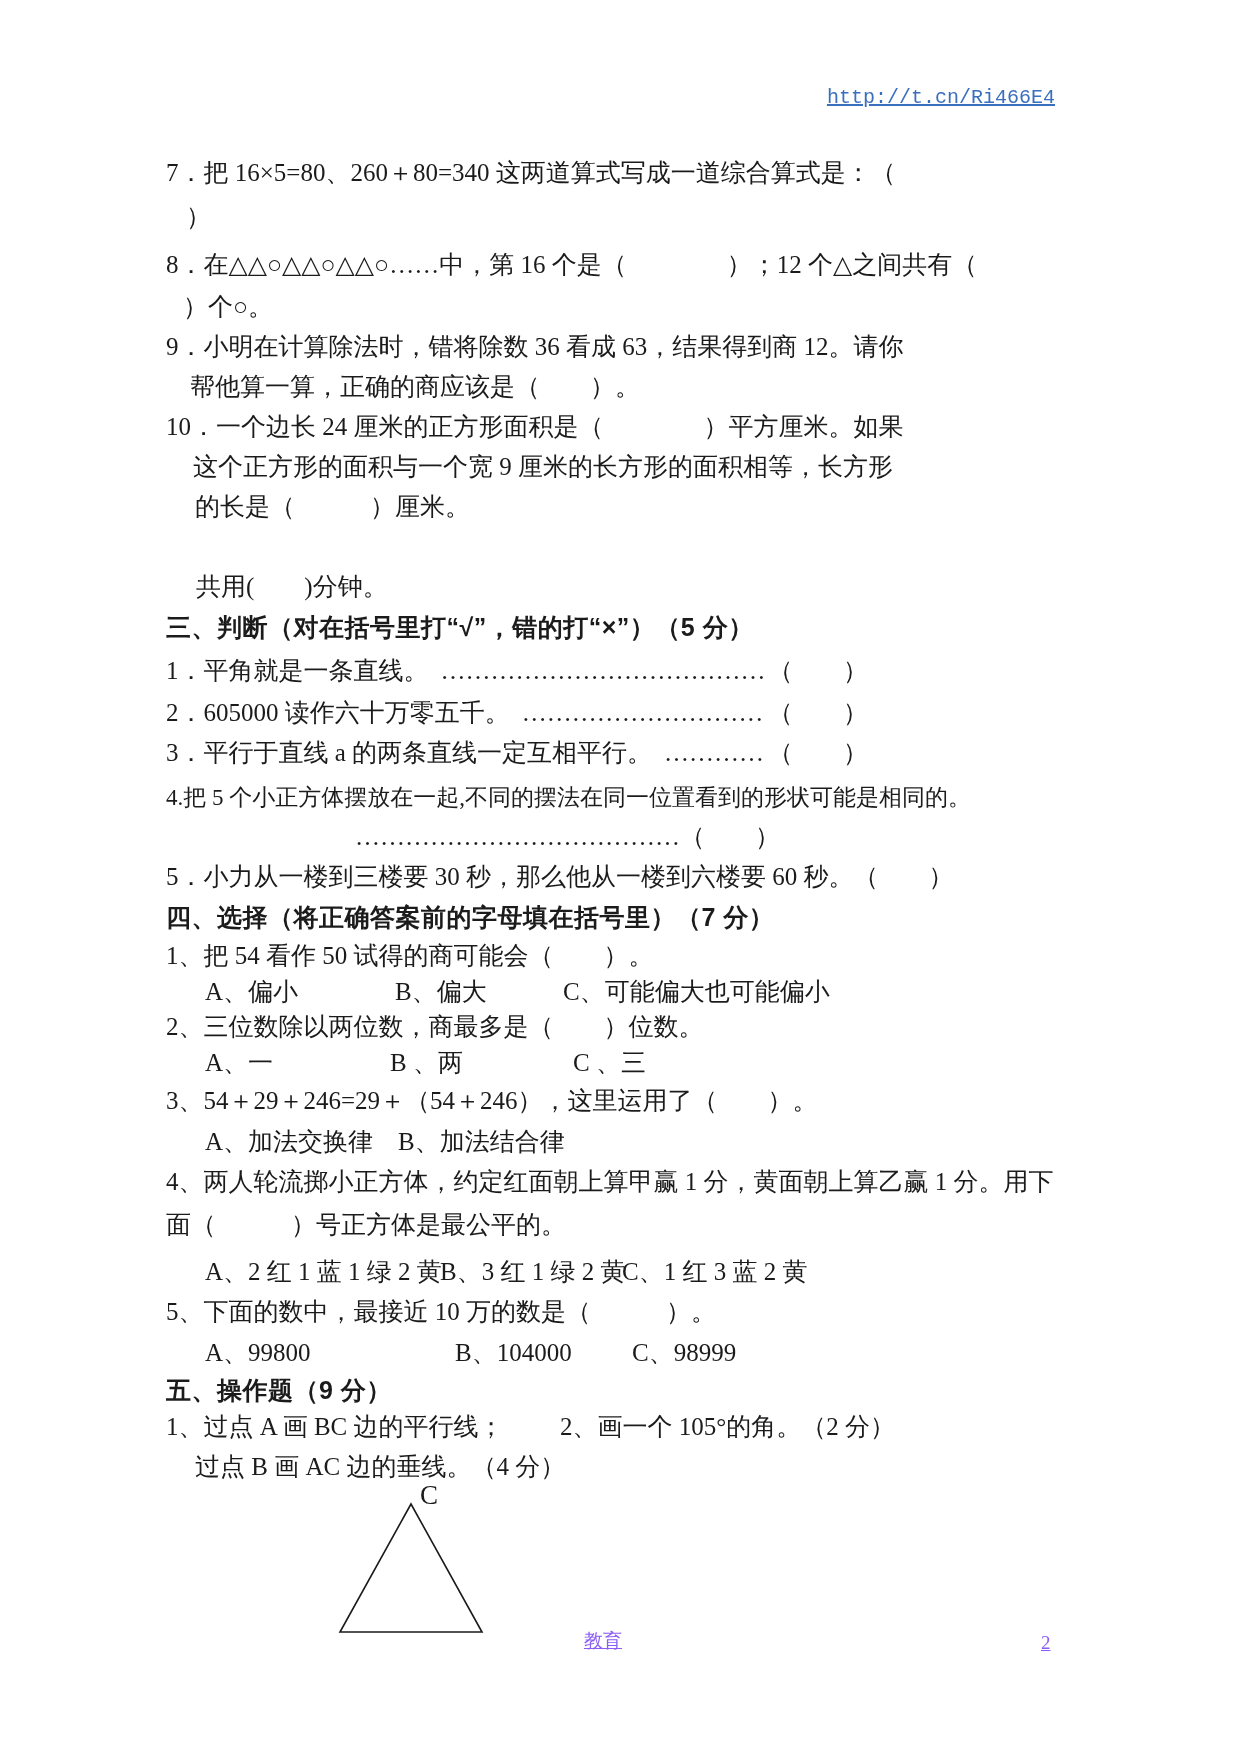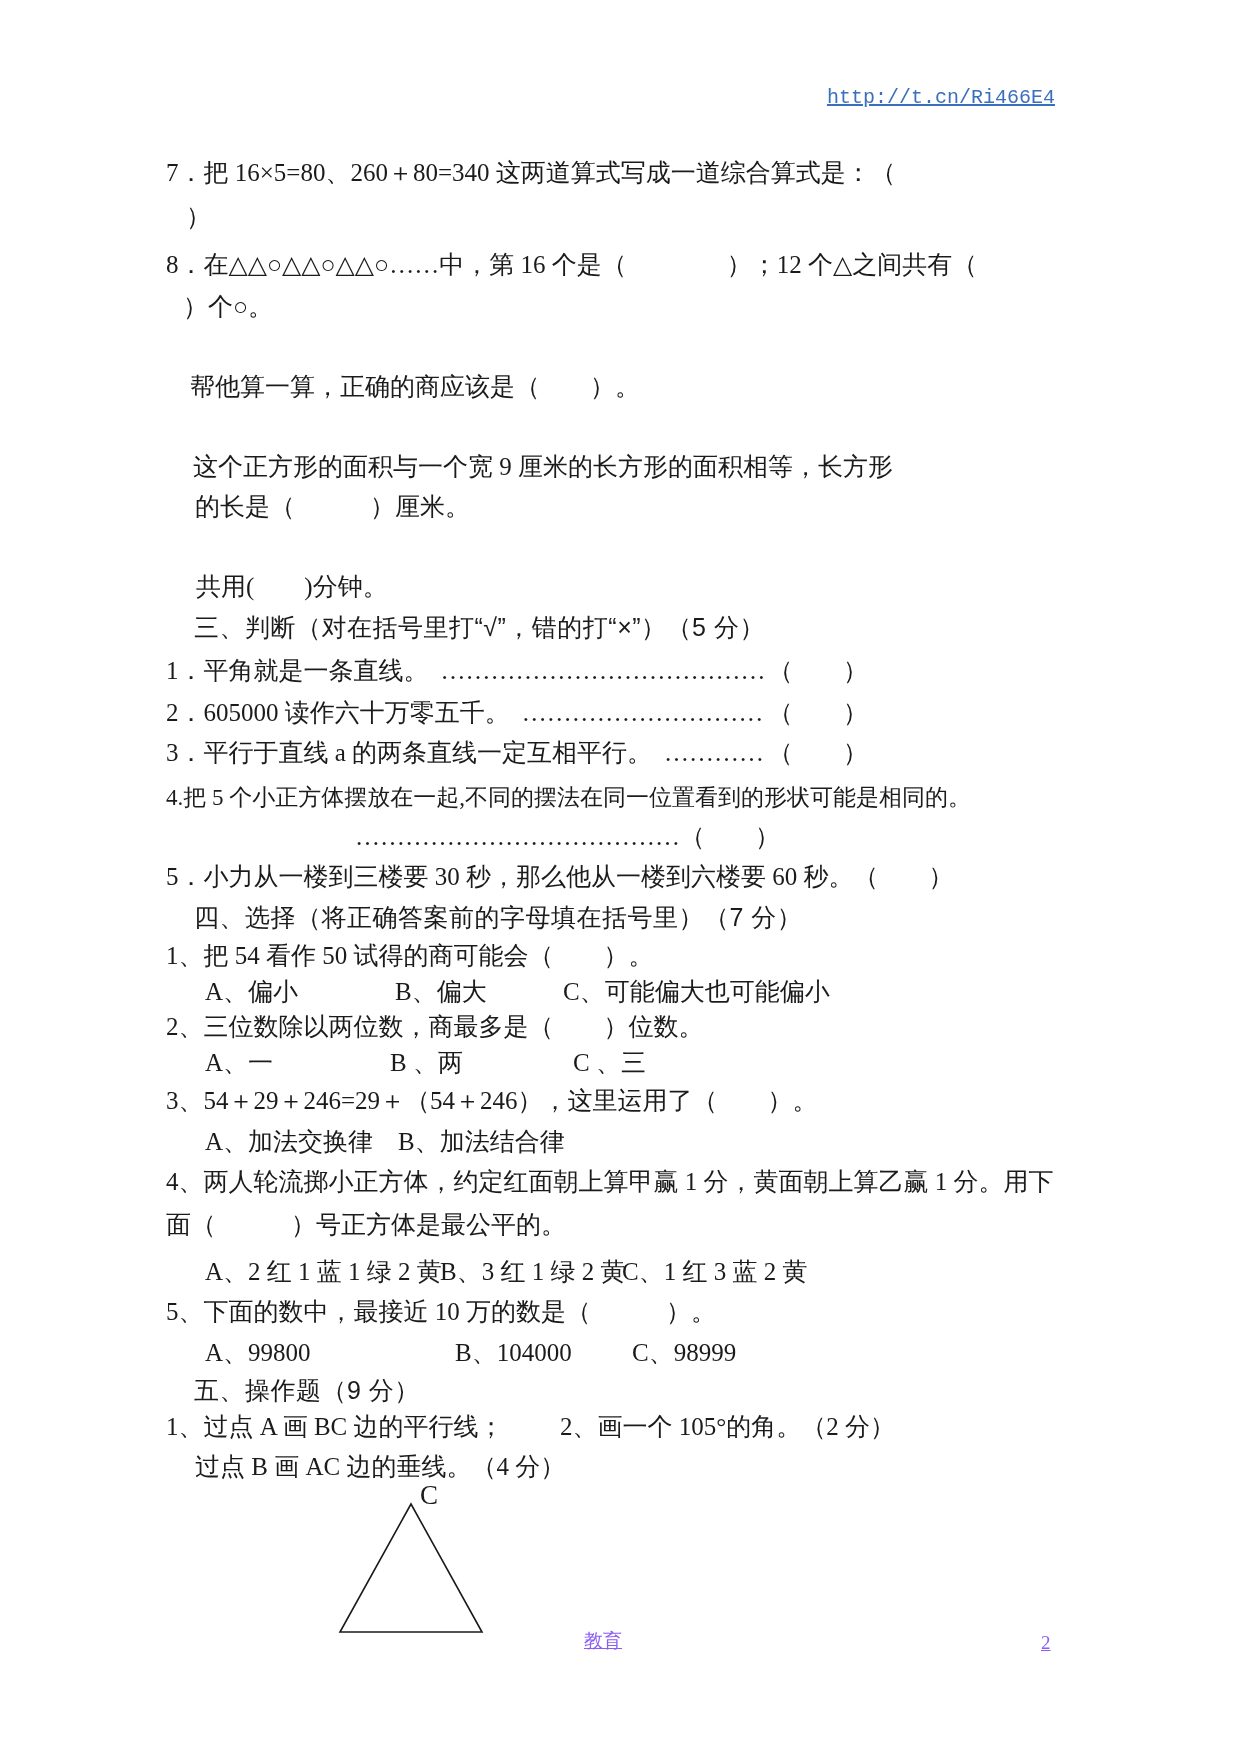--- a/index.html
+++ b/index.html
@@ -12,25 +12,24 @@
     font-family:"Liberation Serif","DejaVu Serif",serif;
     color:#1b1b1b;
   }
   .line{
     position:absolute;
     white-space:pre;
     font-size:25px;
     line-height:1.2;
   }
   .bold{
-    font-weight:400;
+    font-weight:700;
     font-family:"Liberation Sans","DejaVu Sans",sans-serif;
     font-size:25px;
     letter-spacing:0.5px;
-    margin-left:28px;
   }
   .tight{font-size:23px;}
   .jline{display:flex;width:702px;align-items:baseline;}
   .jl-text{white-space:pre;flex:0 0 auto;}
   .jl-dots{flex:1 1 auto;overflow:hidden;white-space:nowrap;margin-left:12px;margin-right:4px;}
   .jl-paren{white-space:pre;flex:0 0 auto;}
   .opts{display:flex;}
   .opts span{white-space:pre;display:inline-block;}
   .url-link{
     position:absolute;
@@ -62,21 +61,23 @@
 <body>
 
 <div class="page">
 
   <a class="url-link" style="top:86px;right:186px">http://t.cn/Ri466E4</a>
 
   <div class="line" style="top:158px;left:166px">7．把 16×5=80、260＋80=340 这两道算式写成一道综合算式是：（</div>
   <div class="line" style="top:202px;left:186px">）</div>
   <div class="line" style="top:250px;left:166px">8．在△△○△△○△△○……中，第 16 个是（　　　　）；12 个△之间共有（</div>
   <div class="line" style="top:292px;left:183px">）个○。</div>
+  <div class="line" style="top:332px;left:166px">9．小明在计算除法时，错将除数 36 看成 63，结果得到商 12。请你</div>
   <div class="line" style="top:372px;left:190px">帮他算一算，正确的商应该是（　　）。</div>
+  <div class="line" style="top:412px;left:166px">10．一个边长 24 厘米的正方形面积是（　　　　）平方厘米。如果</div>
   <div class="line" style="top:452px;left:193px">这个正方形的面积与一个宽 9 厘米的长方形的面积相等，长方形</div>
   <div class="line" style="top:492px;left:195px">的长是（　　　）厘米。</div>
   <div class="line" style="top:572px;left:196px">共用(　　)分钟。</div>
 
   <div class="line bold" style="top:612px;left:166px">三、判断（对在括号里打“√”，错的打“×”）（5 分）</div>
 
   <div class="line jline" style="top:656px;left:166px">
     <span class="jl-text">1．平角就是一条直线。</span>
     <span class="jl-dots">………………………………………………………………………………</span>
     <span class="jl-paren">（　　）</span>

